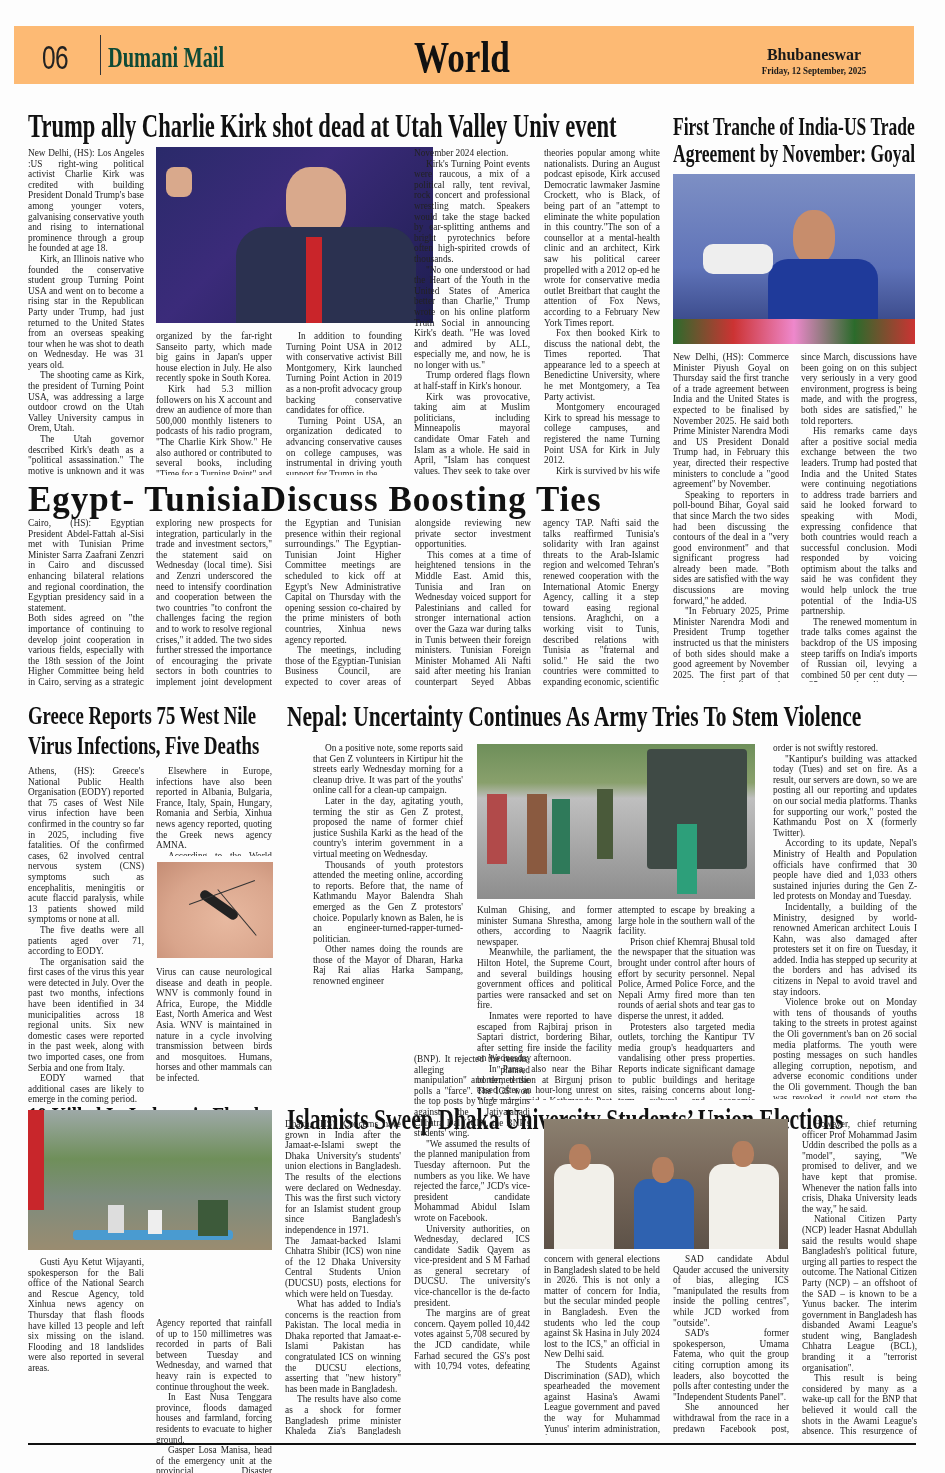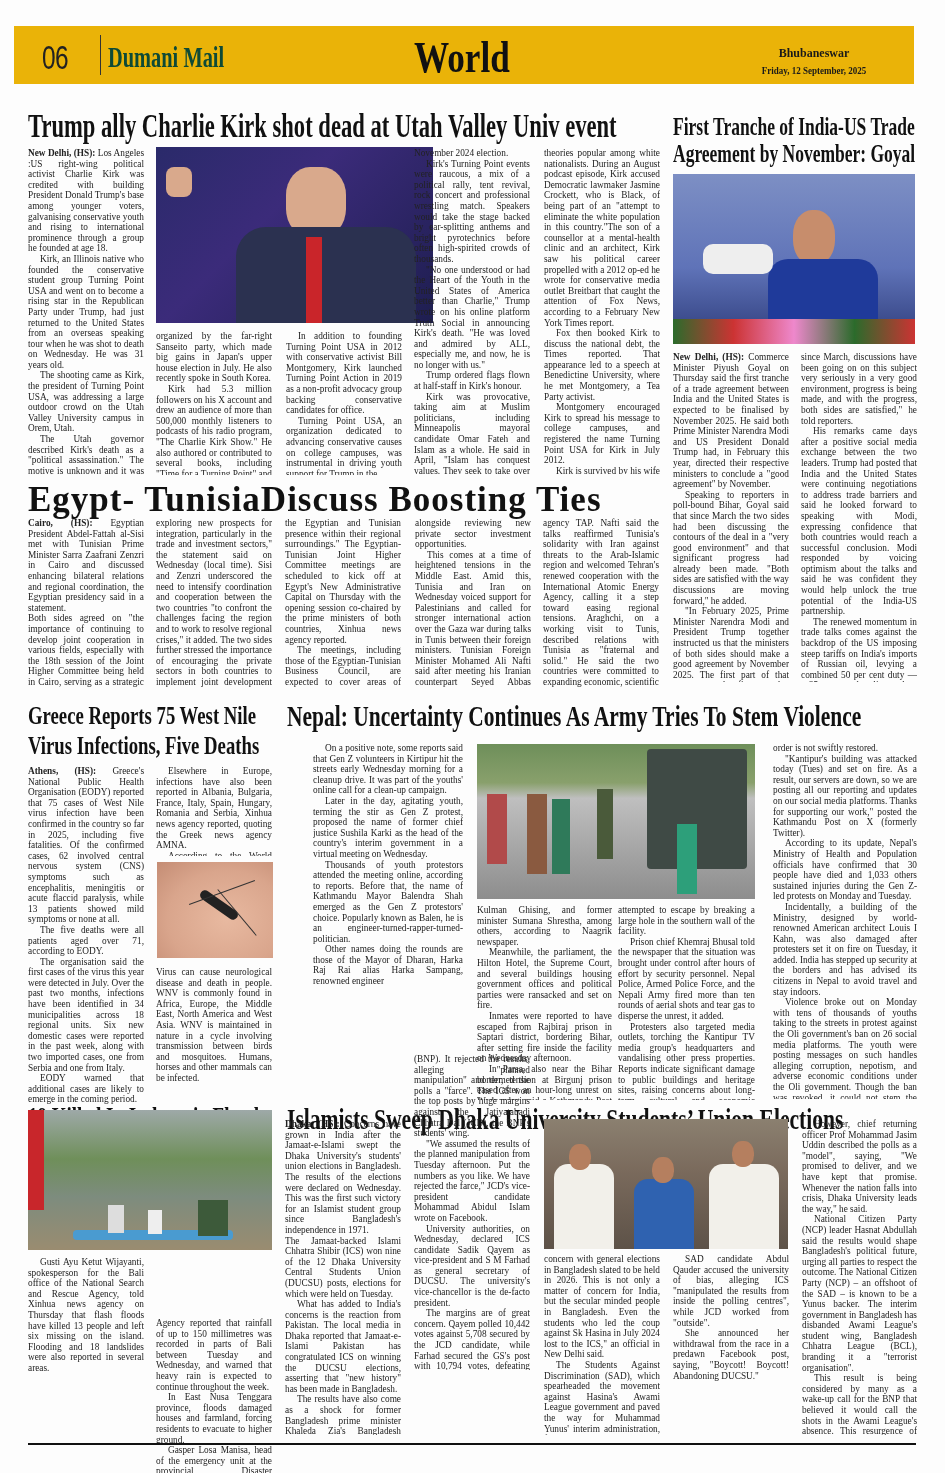--- a/index.html
+++ b/index.html
@@ -1,29 +1,29 @@
 <!DOCTYPE html>
 <html><head>
 <meta charset="utf-8">
 <style>
 *{box-sizing:border-box;margin:0;padding:0}
 body{width:945px;height:1473px;background:#fdfdfd;font-family:"Liberation Serif",serif;color:#1a1a1a;position:relative;overflow:hidden}
 .abs{position:absolute}
-.masthead{left:14px;top:26px;width:900px;height:58px;background:#eab308}
+.masthead{left:14px;top:26px;width:900px;height:58px;background:#fdba74}
 .pgno{position:absolute;left:28px;top:12px;font-family:"Liberation Sans",sans-serif;font-size:34px;font-weight:300;color:#222;transform:scaleX(0.72);transform-origin:left;letter-spacing:-1px}
 .mh-rule{position:absolute;left:86px;top:9px;width:1px;height:40px;background:#333}
 .paper{position:absolute;left:94px;top:14px;font-size:30px;font-weight:bold;color:#0e4a36;transform:scaleX(0.68);transform-origin:left;white-space:nowrap}
 .section{position:absolute;left:400px;top:6px;font-size:44px;font-weight:bold;color:#111;transform:scaleX(0.8);transform-origin:left;white-space:nowrap}
-.city{position:absolute;left:745px;top:20px;width:110px;text-align:center;font-size:12px;font-weight:bold}
+.city{position:absolute;left:745px;top:20px;width:110px;text-align:center;font-size:16px;font-weight:bold}
 .date{position:absolute;left:720px;top:38px;width:160px;text-align:center;font-size:11px;font-weight:bold;transform:scaleX(0.82)}
 .hl{position:absolute;font-weight:bold;color:#111;white-space:nowrap;transform-origin:left top;line-height:1}
 .col{position:absolute;font-size:9.3px;line-height:10.6px;text-align:justify;color:#222;overflow:hidden}
 .col p{text-indent:12px}
 .col p.first{text-indent:0}
-.col b{font-weight:bold}
+.col b{font-weight:normal}
 .img{position:absolute;overflow:hidden}
 .rule{position:absolute;background:#111}
 </style>
 </head>
 <body>
 
 <div class="abs masthead">
   <span class="pgno">06</span>
   <span class="mh-rule"></span>
   <span class="paper">Dumani Mail</span>
@@ -198,20 +198,21 @@
   <div style="position:absolute;left:25px;top:25px;width:22px;height:26px;border-radius:45%;background:#b57f5f"></div>
   <div style="position:absolute;left:108px;top:38px;width:22px;height:26px;border-radius:45%;background:#b57f5f"></div>
   <div style="position:absolute;left:188px;top:22px;width:22px;height:26px;border-radius:45%;background:#b57f5f"></div>
 </div>
 <div class="col" style="left:544px;top:1254px;width:116px;height:181px">
   <p class="first">concern with general elections in Bangladesh slated to be held in 2026. This is not only a matter of concern for India, but the secular minded people in Bangladesh. Even the students who led the coup against Sk Hasina in July 2024 lost to the ICS," an official in New Delhi said.</p>
     <p>The Students Against Discrimination (SAD), which spearheaded the movement against Hasina's Awami League government and paved the way for Muhammad Yunus' interim administration, failed to make an impact due to internal splits.</p>
 </div>
 <div class="col" style="left:673px;top:1254px;width:116px;height:181px">
   <p>SAD candidate Abdul Qauder accused the university of bias, alleging ICS "manipulated the results from inside the polling centres", while JCD worked from "outside".</p>
+    <p>SAD's former spokesperson, Umama Fatema, who quit the group citing corruption among its leaders, also boycotted the polls after contesting under the "Independent Students Panel".</p>
     <p>She announced her withdrawal from the race in a predawn Facebook post, saying, "Boycott! Boycott! Abandoning DUCSU."</p>
 </div>
 <div class="col" style="left:802px;top:1119px;width:115px;height:316px">
   <p>However, chief returning officer Prof Mohammad Jasim Uddin described the polls as a "model", saying, "We promised to deliver, and we have kept that promise. Whenever the nation falls into crisis, Dhaka University leads the way," he said.</p>
     <p>National Citizen Party (NCP) leader Hasnat Abdullah said the results would shape Bangladesh's political future, urging all parties to respect the outcome. The National Citizen Party (NCP) – an offshoot of the SAD – is known to be a Yunus backer. The interim government in Bangladesh has disbanded Awami League's student wing, Bangladesh Chhatra League (BCL), branding it a "terrorist organisation".</p>
     <p>This result is being considered by many as a wake-up call for the BNP that believed it would call the shots in the Awami League's absence. This resurgence of the Islamists will certainly have an impact on the general elections, many believe.</p>
 </div>
 
 <div class="rule" style="left:28px;top:1443px;width:888px;height:2px"></div>
 

